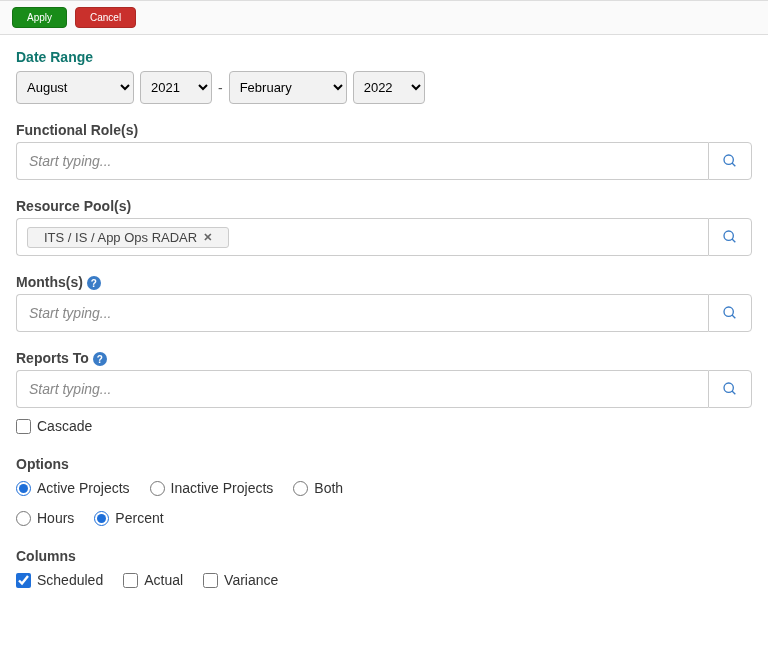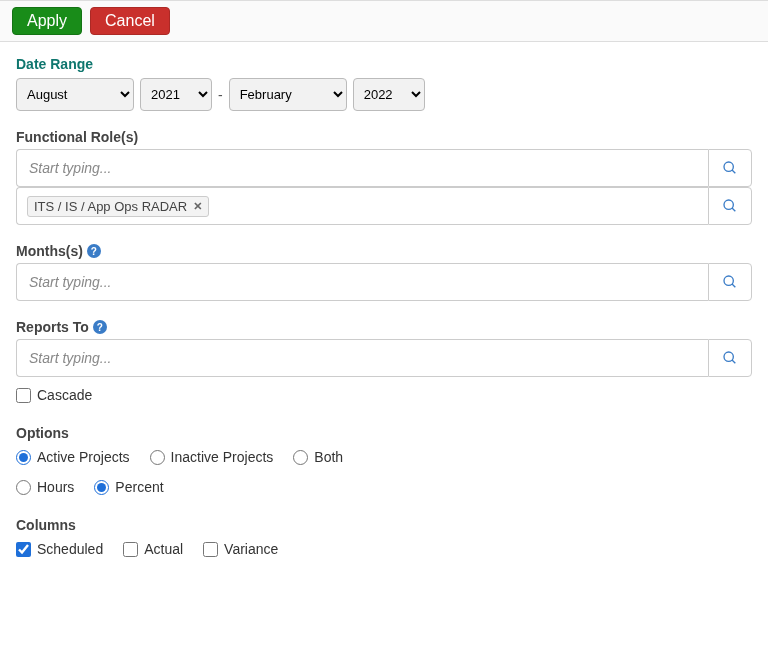--- a/index.html
+++ b/index.html
@@ -15,21 +15,21 @@
     padding: 6px 12px;
     border-top: 1px solid #ddd;
     border-bottom: 1px solid #ddd;
     background: #fafafa;
     display: flex;
     gap: 8px;
   }
   .btn {
     padding: 4px 14px;
     border-radius: 4px;
-    font-size: 16px;
+    font-size: 10px;
     cursor: pointer;
     border: 1px solid transparent;
     color: #fff;
   }
   .btn-apply { background: #198c19; border-color: #147314; }
   .btn-cancel { background: #c9302c; border-color: #ac2925; }
   .form-area { padding: 14px 16px 20px 16px; }
   .section-label {
     font-weight: 600;
     color: #0f766e;
@@ -50,21 +50,21 @@
   .radio-row { display: flex; gap: 20px; align-items: center; margin-bottom: 4px; }
   .radio-item, .check-item { display: flex; align-items: center; gap: 6px; }
   .radio-item input, .check-item input { margin: 0; accent-color: #1e6fd9; width: 15px; height: 15px; }
   .check-item input[type="checkbox"] { accent-color: #1e6fd9; }
   .field-label {
     font-weight: 600;
     color: #444;
     margin-top: 18px;
     margin-bottom: 4px;
     display: flex;
-    align-items: center;
+    align-items: flex-end;
     gap: 4px;
   }
   .help-icon {
     display: inline-flex;
     align-items: center;
     justify-content: center;
     width: 14px; height: 14px;
     border-radius: 50%;
     background: #3a7cc7;
     color: #fff;
@@ -99,21 +99,21 @@
     background: transparent;
   }
   .tag-input input::placeholder { color: #888; font-style: italic; }
   .tag {
     display: inline-flex;
     align-items: center;
     gap: 6px;
     background: #f3f3f3;
     border: 1px solid #ccc;
     border-radius: 3px;
-    padding: 2px 6px;
+    padding: 2px 16px;
     font-size: 13px;
     color: #444;
   }
   .tag-remove {
     font-weight: 700;
     color: #666;
     cursor: pointer;
     font-size: 11px;
     line-height: 1;
   }
@@ -166,20 +166,23 @@
       <input type="text" placeholder="Start typing..." style="">
     </div>
     <button class="search-btn">
       <svg viewBox="0 0 24 24">
           <circle cx="10" cy="10" r="7"></circle>
           <line x1="20" y1="20" x2="15" y2="15"></line>
         </svg>
     </button>
   </div>
 
+  <div class="field-label">
+    <span>Resource Pool(s)</span>
+  </div>
   <div class="input-group">
     <div class="tag-input">
       <span class="tag">
         <span>ITS / IS / App Ops RADAR</span>
         <span class="tag-remove">✕</span>
       </span>
       <input type="text" placeholder="" style="">
     </div>
     <button class="search-btn">
       <svg viewBox="0 0 24 24">

